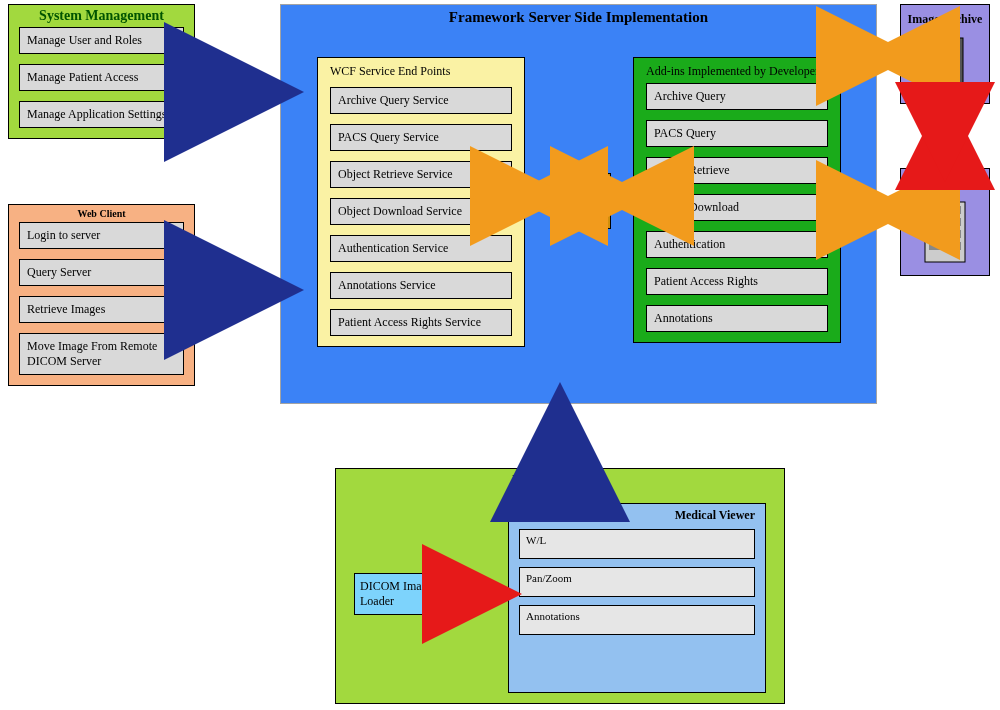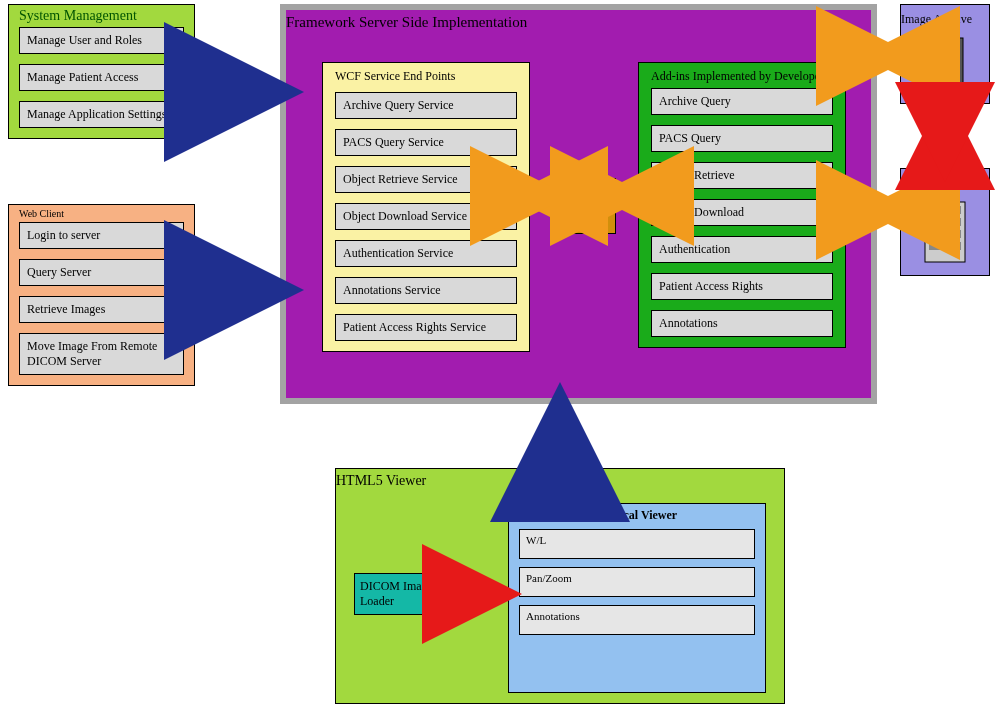--- a/index.html
+++ b/index.html
@@ -1,45 +1,45 @@
 <!DOCTYPE html>
 <html><head>
 <meta charset="utf-8">
 <style>
 *{box-sizing:border-box;margin:0;padding:0}
 body{font-family:"Times New Roman",serif;font-size:13px;background:#fff;position:relative;width:1000px;height:710px}
 .panel{position:absolute;border:1px solid #000}
-.title{font-weight:normal;padding:3px 0}
+.title{font-weight:bold;text-align:center;padding:3px 0}
 .item{background:#d9d9d9;border:1px solid #000;padding:5px 7px;margin:0 0 10px 0;font-size:12px}
 .item:last-child{margin-bottom:0}
 
 
 #sysm{left:8px;top:4px;width:187px;background:#a2d93e;padding:0 10px 10px}
 #sysm .title{color:#005400;font-size:14px}
 
 #webc{left:8px;top:204px;width:187px;background:#f7b183;padding:0 10px 10px}
 #webc .title{font-size:10px}
 
-#fw{left:280px;top:4px;width:597px;height:400px;background:#a21caf;border:6px solid #a3a3a3}
+#fw{left:280px;top:4px;width:597px;height:400px;background:#3b82f6;border:1px solid #a3a3a3}
 #fw .title{font-size:15px;padding-top:4px}
 
 #wcf{position:absolute;left:36px;top:52px;width:208px;background:#faf2a4;border:1px solid #000;padding:6px 12px 10px}
 #wcf .sub{font-size:12px;margin-bottom:8px}
 
 #addins{position:absolute;left:352px;top:52px;width:208px;background:#1aab1a;border:1px solid #000;padding:6px 12px 10px}
 #addins .sub{font-size:12px;margin-bottom:4px;color:#000}
 
 #factory{position:absolute;left:274px;top:168px;width:56px;height:56px;background:#d18f0c;border:1px solid #000;font-size:12px;text-align:center;padding-top:12px}
 
 
 #viewer{position:absolute;left:335px;top:468px;width:450px;height:236px;background:#a2d93e;border:1px solid #000}
 #viewer .title{font-size:14px;padding-top:4px}
-#dicom{position:absolute;left:18px;top:104px;width:100px;height:42px;background:#14b8a6;border:1px solid #000;font-size:12px;padding:5px}
+#dicom{position:absolute;left:18px;top:104px;width:100px;height:42px;background:#7dd3fc;border:1px solid #000;font-size:12px;padding:5px}
 #mv{position:absolute;left:172px;top:34px;width:258px;height:190px;background:#93c1f0;border:1px solid #000;padding:4px 10px 10px}
-#mv .sub{font-size:12px;text-align:center;font-weight:bold;margin-bottom:6px}
+#mv .sub{font-size:12px;text-align:right;font-weight:bold;margin-bottom:6px}
 #mv .cols{display:flex;gap:12px}
 #mv .col{flex:1}
 #mv .item{font-weight:normal;font-size:11px;padding:4px 6px;margin-bottom:8px;min-height:30px;background:#e6e6e6}
 
 
 .srv{position:absolute;width:90px;border:1px solid #000;background:#9a8fe3;padding:4px 0 6px}
 .srv .title{font-size:12px}
 #imga{left:900px;top:4px;height:100px}
 #dbs{left:900px;top:168px;height:108px}
 

